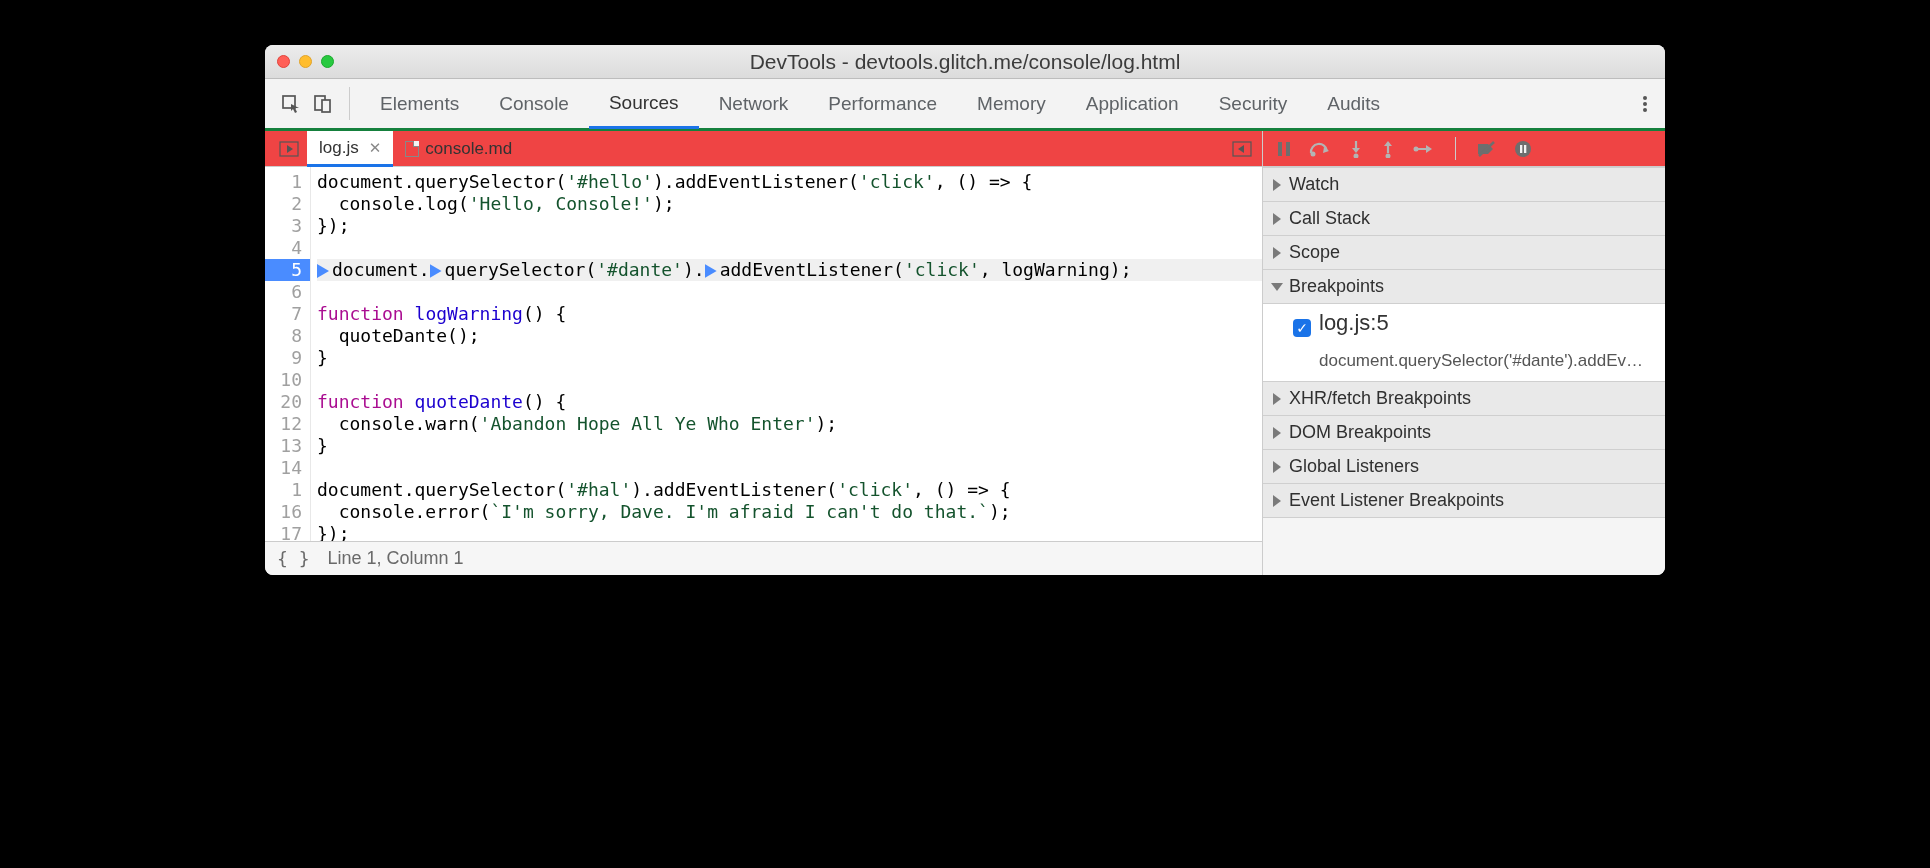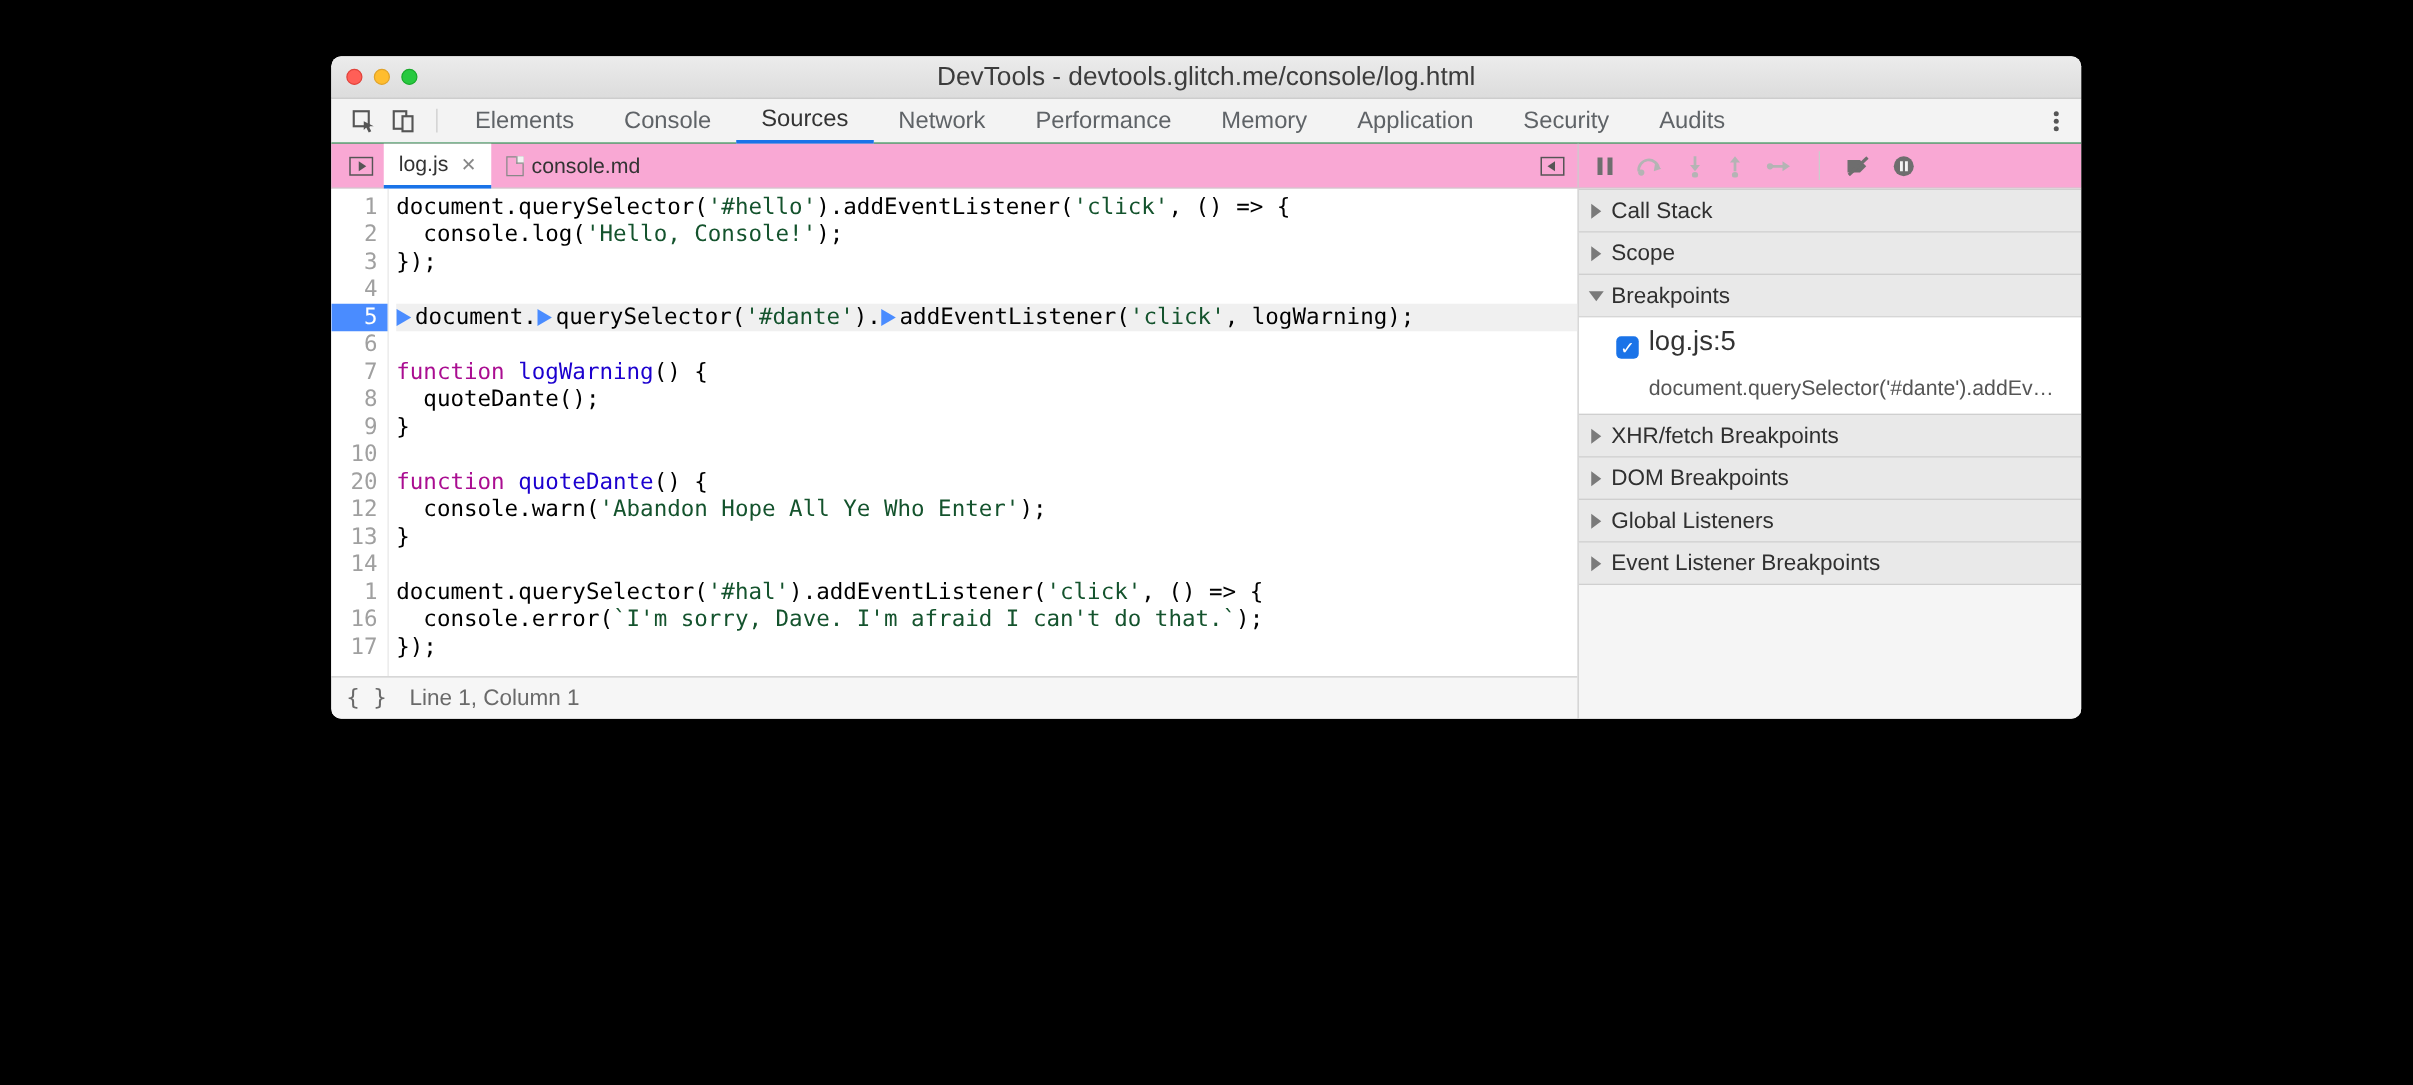--- a/index.html
+++ b/index.html
@@ -43,23 +43,23 @@
   .tc-red { background:#ff5f57; border:1px solid #e1433b; }
   .tc-yellow { background:#ffbd2e; border:1px solid #e0a32b; }
   .tc-green { background:#28c940; border:1px solid #1aaa2c; }
   .title {
     position: absolute; left:0; right:0; text-align:center;
     font-size: 21px; color:#3c3c3c;
     pointer-events: none;
   }
   
   .tabs {
-    height: 36px;
+    height: 52px;
     background: #f3f3f3;
-    border-bottom: 1px solid #15803d;
+    border-bottom: 3px solid #15803d;
     display: flex;
     align-items: stretch;
     padding-left: 10px;
     font-size: 19px;
     color:#5f6367;
   }
   .tabs .ticon {
     width: 32px; display:flex; align-items:center; justify-content:center;
   }
   .tabs .sep {
@@ -73,21 +73,21 @@
     color:#333; font-weight:500;
     border-bottom: 3px solid #1a73e8;
     margin-bottom:-1px;
     background:#f3f3f3;
   }
   .tabs .spacer { flex:1; }
   .tabs .more { width:40px; display:flex;align-items:center;justify-content:center;}
   
   .midrow {
     height: 36px;
-    background:#f9a8d4;
+    background:#ef4444;
     border-bottom:1px solid #ccc;
     display:flex;
   }
   .midrow .left {
     flex:1;
     display:flex;
     align-items:stretch;
     padding-left:6px;
   }
   .midrow .iconbox {
@@ -369,20 +369,24 @@
       </div>
       <div class="status">
         <span style="font-family:monospace;">{ }</span>
         <span>Line 1, Column 1</span>
       </div>
     </div>
 
     <div class="sidebar" id="sidebar-host">
         <div class="sec">
           <span class="tri"></span>
+          <span>Watch</span>
+        </div>
+        <div class="sec">
+          <span class="tri"></span>
           <span>Call Stack</span>
         </div>
         <div class="sec">
           <span class="tri"></span>
           <span>Scope</span>
         </div>
         <div class="sec">
           <span class="tri open"></span>
           <span>Breakpoints</span>
         </div>

